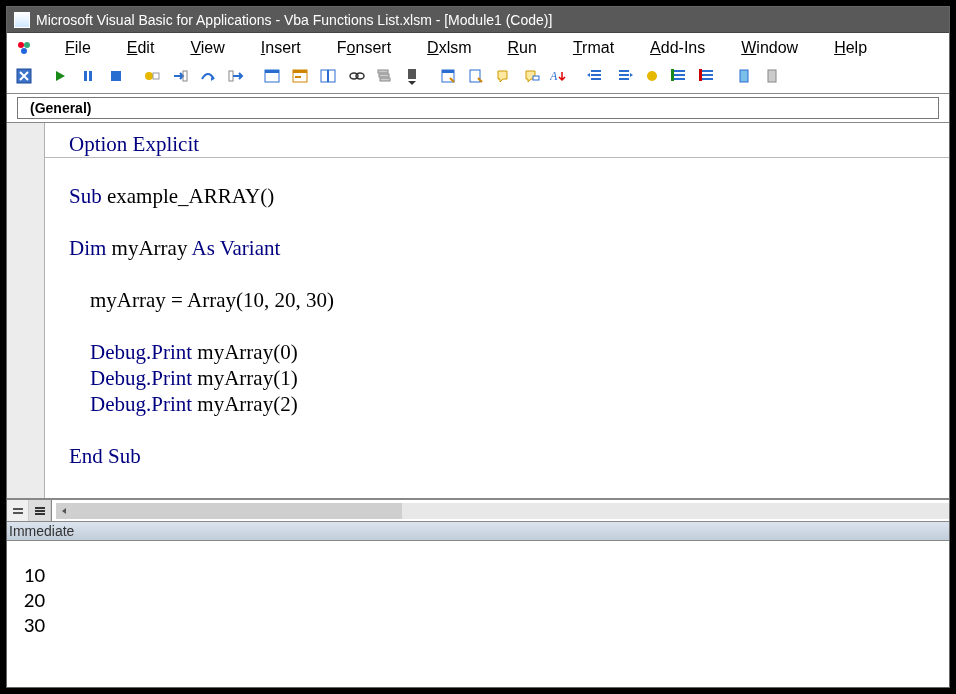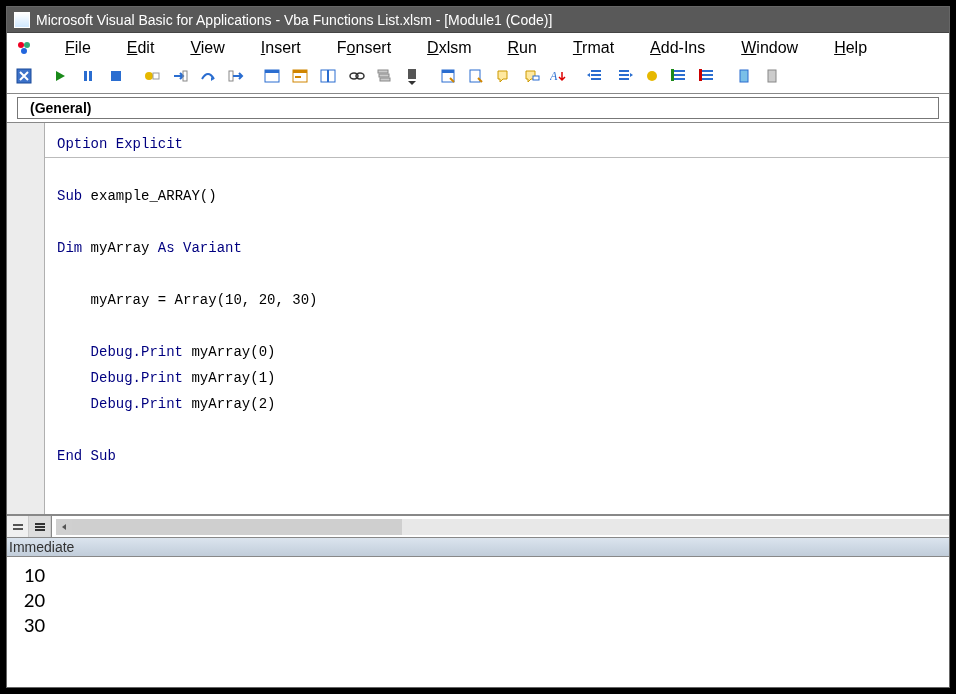--- a/index.html
+++ b/index.html
@@ -76,23 +76,23 @@
     border-bottom: 1px solid #888;
     min-height: 0;
   }
   .gutter {
     width: 38px;
     background: #ececec;
     border-right: 1px solid #b0b0b0;
   }
   .code {
     flex: 1;
-    padding: 8px 12px;
-    font-family: Liberation Mono, monospace;
-    font-size: 14px;
+    padding: 8px 24px;
+    font-family: Liberation Serif, serif;
+    font-size: 21px;
     line-height: 26px;
     color: #000;
     white-space: pre;
     position:relative;
   }
   .code .line-sep {
     position:absolute;
     left:0; right:0;
     border-top:1px solid #bbb;
     top: 34px;
@@ -121,20 +121,21 @@
     border-bottom:1px solid #888;
   }
   .immediate {
     font-family: Calibri, "Segoe UI", sans-serif;
     font-size: 21px;
     line-height: 25px;
     padding: 6px 12px;
     height: 130px;
     white-space: pre;
     overflow:hidden;
+    margin-top:16px;
   }
   svg { display:block; }
 </style>
 </head>
 <body>
 
 <div class="window">
 
   <div class="titlebar">
     <div class="app-icon"></div>

